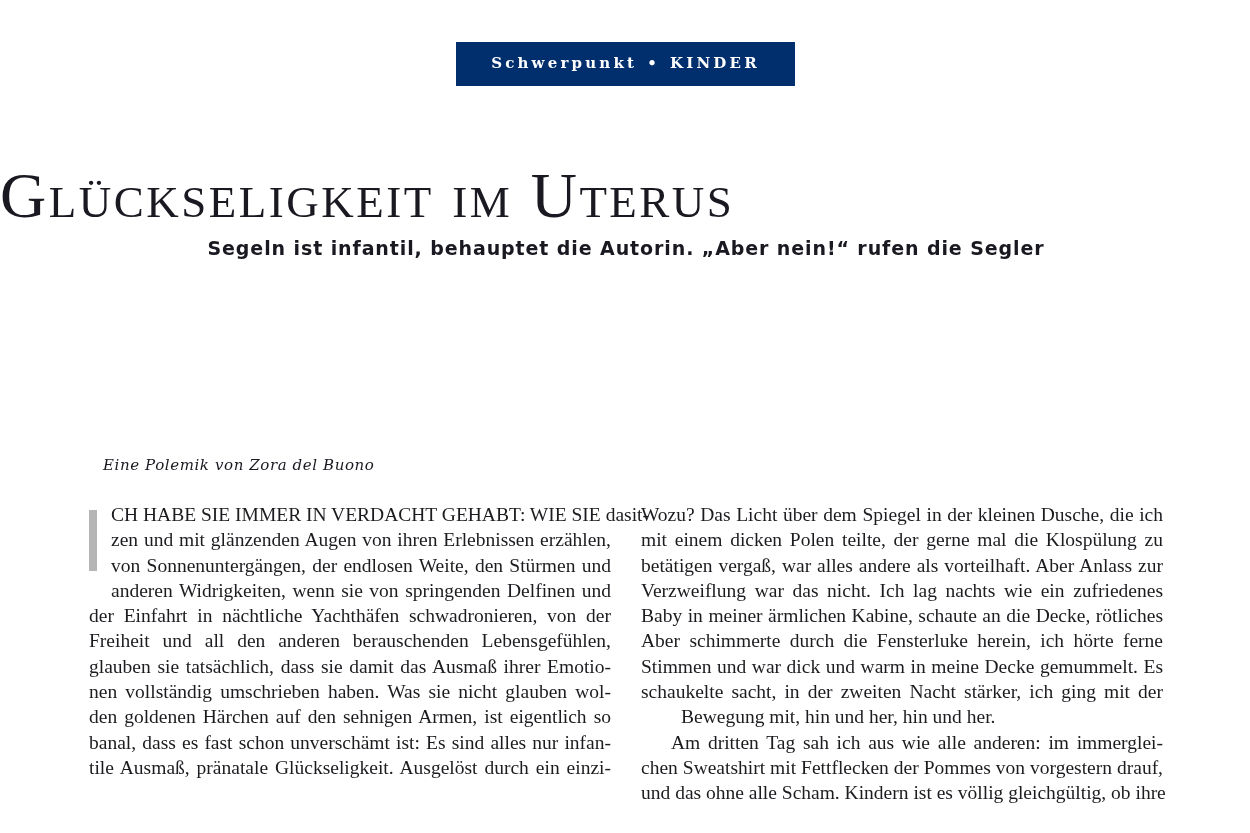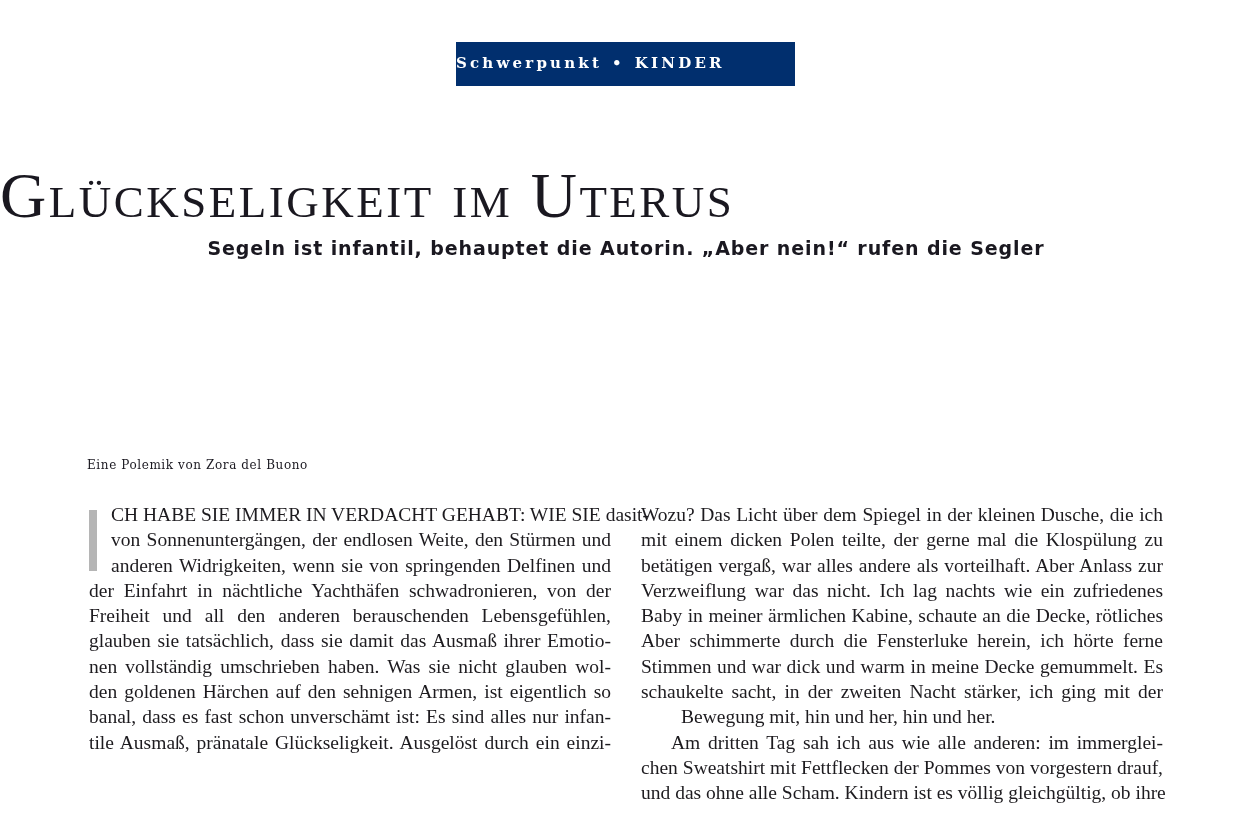--- a/index.html
+++ b/index.html
@@ -21,20 +21,21 @@
       width: 339px;
       height: 44px;
       background: #012f6e;
       color: #ffffff;
       font-family: "DejaVu Serif", serif;
       font-size: 15px;
       font-weight: bold;
       letter-spacing: 3.2px;
       display: flex;
       align-items: center;
+      justify-content: center;
       box-sizing: border-box;
       padding-bottom: 2px;
     }
     .section-badge .sep {
       margin: 0 10px 0 6px;
     }
     .title {
       position: absolute;
       left: 0;
       top: 160px;
@@ -58,24 +59,25 @@
       font-family: "DejaVu Sans", sans-serif;
       font-size: 19px;
       font-weight: bold;
       letter-spacing: 0.9px;
       color: #1a1820;
       line-height: 26px;
       margin: 0;
     }
     .byline {
       position: absolute;
-      left: 87px;
+      left: 103px;
       top: 453px;
       font-family: "DejaVu Serif", serif;
-      font-size: 12px;
+      font-style: italic;
+      font-size: 15px;
       letter-spacing: 0.6px;
       color: #1a1820;
       line-height: 24px;
     }
     .col {
       position: absolute;
       top: 502px;
       width: 522px;
       font-family: "Liberation Serif", serif;
       font-size: 19.5px;
@@ -123,20 +125,21 @@
 <h1 class="title">Glückseligkeit im Uterus</h1>
 
 <p class="subtitle">Segeln ist infantil, behauptet die Autorin. „Aber nein!“ rufen die Segler</p>
 
 <div class="byline">Eine Polemik von Zora del Buono</div>
 
 <div class="drop-cap" title=""></div>
 
 <div class="col col-left">
   <span class="line indent1 caps-line">CH HABE SIE IMMER IN VERDACHT GEHABT: WIE SIE dasit-</span>
+  <span class="line indent1">zen und mit glänzenden Augen von ihren Erlebnissen erzählen,</span>
   <span class="line indent1">von Sonnenuntergängen, der endlosen Weite, den Stürmen und</span>
   <span class="line" style="padding-left:22px;">anderen Widrigkeiten, wenn sie von springenden Delfinen und</span>
   <span class="line">der Einfahrt in nächtliche Yachthäfen schwadronieren, von der</span>
   <span class="line">Freiheit und all den anderen berauschenden Lebensgefühlen,</span>
   <span class="line">glauben sie tatsächlich, dass sie damit das Ausmaß ihrer Emotio-</span>
   <span class="line">nen vollständig umschrieben haben. Was sie nicht glauben wol-</span>
   <span class="line">den goldenen Härchen auf den sehnigen Armen, ist eigentlich so</span>
   <span class="line">banal, dass es fast schon unverschämt ist: Es sind alles nur infan-</span>
   <span class="line">tile Ausmaß, pränatale Glückseligkeit. Ausgelöst durch ein einzi-</span>
 </div>

